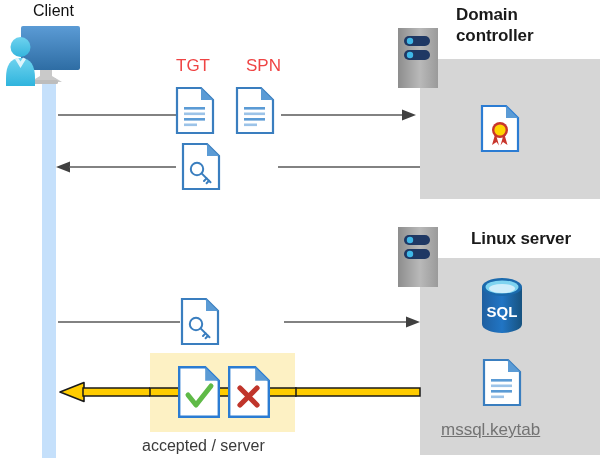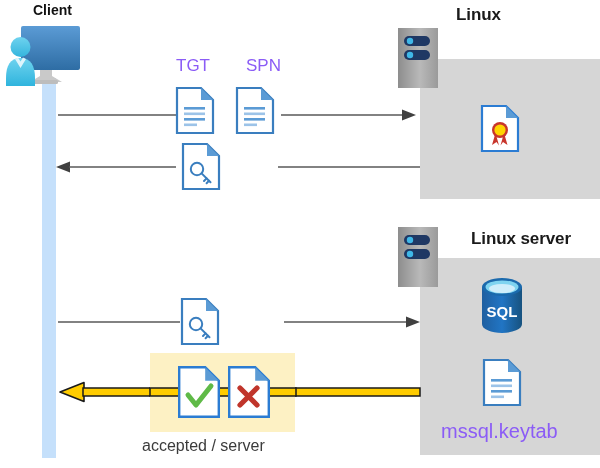--- a/index.html
+++ b/index.html
@@ -5,49 +5,50 @@
   html,body{margin:0;padding:0;background:#ffffff;}
   body{width:600px;height:468px;position:relative;overflow:hidden;
        font-family:"Liberation Sans","DejaVu Sans",sans-serif;}
   .stage{position:absolute;left:0;top:0;width:600px;height:468px;}
   .abs{position:absolute;}
 
   
   .panel{background:#d6d6d6;}
   .panel-title{font-weight:bold;font-size:17px;color:#1a1a1a;line-height:21px;
                letter-spacing:-0.1px;}
-  .client-title{font-weight:bold;font-size:14px;color:#111111;}
+  .client-title{font-weight:normal;font-size:16px;color:#111111;}
 
   
   .lifeline{background:#c5e0fb;}
 
   
-  .doc-label{font-size:17px;color:#8b5cf6;}
+  .doc-label{font-size:17px;color:#ef4444;}
   .caption{font-size:16px;color:#3b3b3b;}
-  .file-label{font-size:20px;color:#8b5cf6;}
+  .file-label{font-size:17px;color:#737373;text-decoration:underline;}
 
   
   .highlight{background:#fdf1c4;}
 
   svg{display:block;overflow:visible;}
 </style>
 </head>
 <body>
 
 <div class="stage">
 
   <div class="abs panel" style="left:420px;top:59px;width:180px;height:140px;"></div>
   <div class="abs panel" style="left:420px;top:258px;width:180px;height:197px;"></div>
 
   <div class="abs lifeline" style="left:42px;top:78px;width:14px;height:380px;"></div>
 
   <div class="abs client-title" style="left:33px;top:2px;">Client</div>
 
   <div class="abs panel-title" style="left:456px;top:4px;width:140px;">
-    <div>Linux</div>
+    <div>Domain</div>
+    <div>controller</div>
   </div>
 
   <div class="abs panel-title" style="left:456px;top:228px;margin-left:15px;">Linux server</div>
 
   <div class="abs" style="left:4px;top:26px;width:92px;height:62px;">
     <svg width="92" height="62" viewBox="0 0 92 62">
       <defs>
         <linearGradient id="monGrad" x1="0" y1="0" x2="0" y2="1">
           <stop offset="0" stop-color="#5b9bd5"></stop>
             <stop offset="1" stop-color="#2e6da4"></stop>

